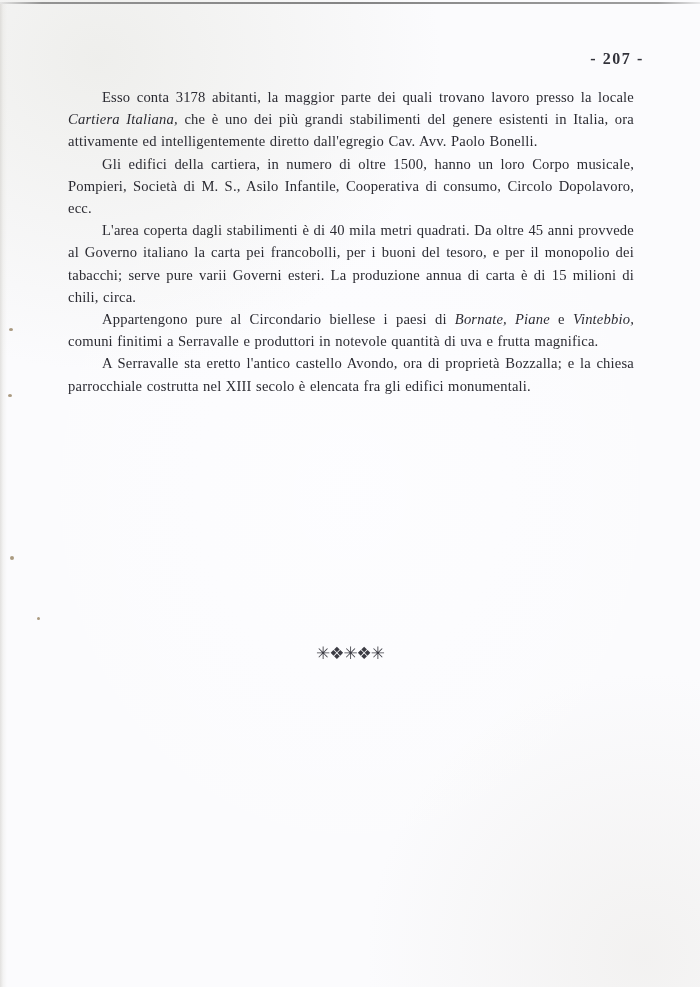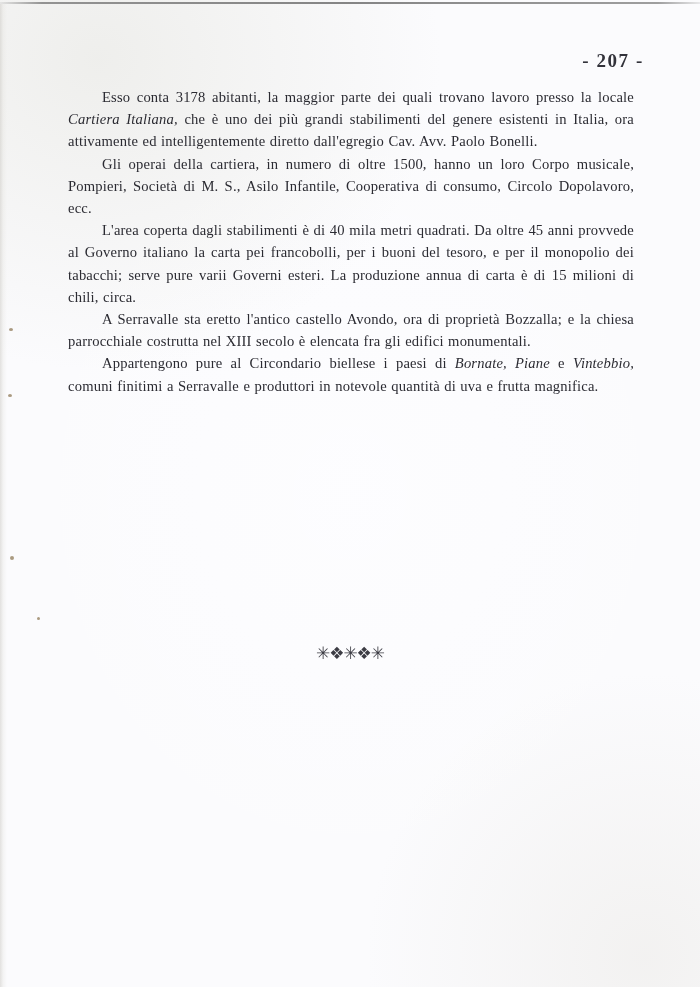--- a/index.html
+++ b/index.html
@@ -67,21 +67,21 @@
     border-radius: 50%;
     background: #8a7550;
     opacity: 0.72;
     pointer-events: none;
   }
 
   .page-number {
     position: absolute;
     right: 56px;
     top: 50px;
-    font-size: 19px;
+    font-size: 16px;
     letter-spacing: 1.6px;
     font-weight: 700;
     color: #32323a;
     white-space: nowrap;
   }
 
   .text-block {
     position: absolute;
     left: 68px;
     top: 86px;
@@ -126,24 +126,24 @@
 <div class="page">
 
   <div class="paper-tint"></div>
   <div class="scan-edge-top"></div>
   <div class="scan-edge-left"></div>
 
   <div class="page-number">- 207 -</div>
 
   <div class="text-block">
     <p class="para">Esso conta 3178 abitanti, la maggior parte dei quali trovano lavoro presso la locale <em>Cartiera Italiana,</em> che è uno dei più grandi stabilimenti del genere esistenti in Italia, ora attivamente ed intelligentemente diretto dall'egregio Cav. Avv. Paolo Bonelli.</p>
-    <p class="para">Gli operai della cartiera, in numero di oltre 1500, hanno un loro Corpo musicale, Pompieri, Società di M. S., Asilo Infantile, Cooperativa di consumo, Circolo Dopolavoro, ecc.</p>
+    <p class="para">Gli edifici della cartiera, in numero di oltre 1500, hanno un loro Corpo musicale, Pompieri, Società di M. S., Asilo Infantile, Cooperativa di consumo, Circolo Dopolavoro, ecc.</p>
     <p class="para">L'area coperta dagli stabilimenti è di 40 mila metri quadrati. Da oltre 45 anni provvede al Governo italiano la carta pei francobolli, per i buoni del tesoro, e per il monopolio dei tabacchi; serve pure varii Governi esteri. La produzione annua di carta è di 15 milioni di chili, circa.</p>
+    <p class="para">Appartengono pure al Circondario biellese i paesi di <em>Bornate, Piane</em> e <em>Vintebbio,</em> comuni finitimi a Serravalle e produttori in notevole quantità di uva e frutta magnifica.</p>
     <p class="para">A Serravalle sta eretto l'antico castello Avondo, ora di proprietà Bozzalla; e la chiesa parrocchiale costrutta nel XIII secolo è elencata fra gli edifici monumentali.</p>
-    <p class="para">Appartengono pure al Circondario biellese i paesi di <em>Bornate, Piane</em> e <em>Vintebbio,</em> comuni finitimi a Serravalle e produttori in notevole quantità di uva e frutta magnifica.</p>
   </div>
 
   <div class="ornament">✳❖✳❖✳</div>
 
   <div id="blemish-layer">
       <div class="speck" style="left: 9px; top: 328px; width: 4px; height: 3px;"></div>
       <div class="speck" style="left: 8px; top: 394px; width: 4px; height: 3px;"></div>
       <div class="speck" style="left: 10px; top: 556px; width: 4px; height: 4px;"></div>
       <div class="speck" style="left: 37px; top: 617px; width: 3px; height: 3px;"></div>
     </div>

